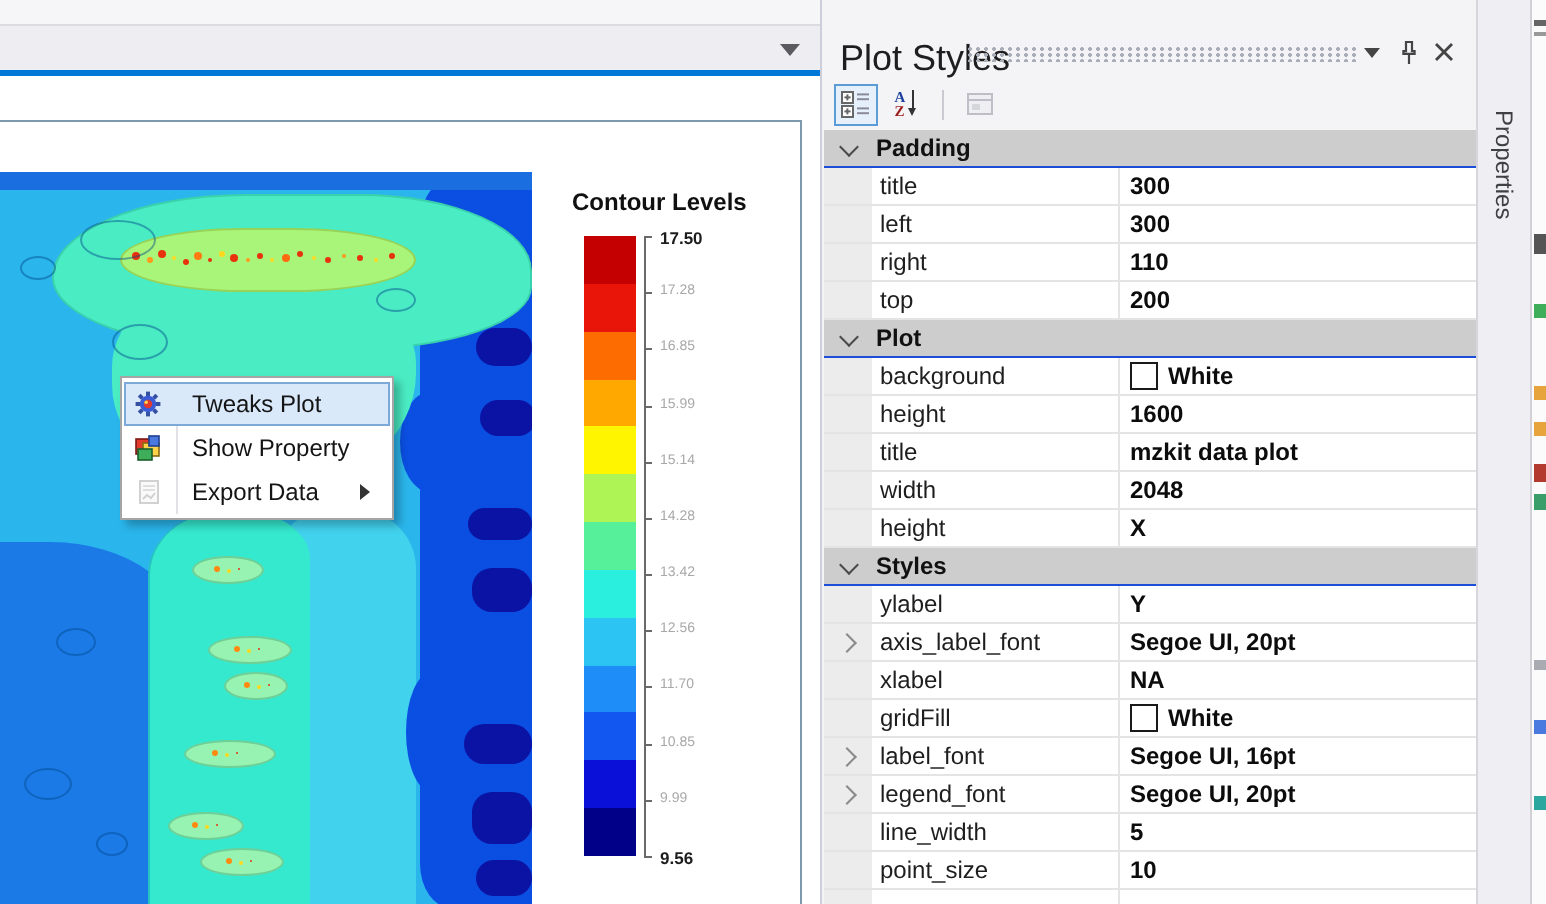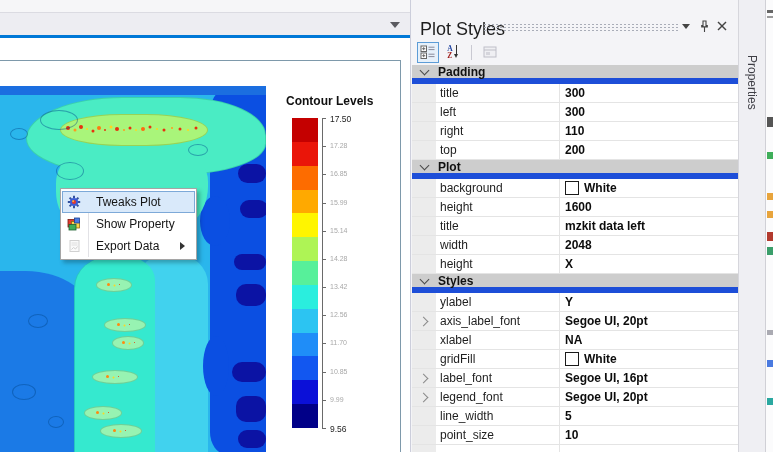--- a/index.html
+++ b/index.html
@@ -34,21 +34,21 @@
   .p-hs i{position:absolute;left:30%;top:30%;width:3px;height:3px;border-radius:50%;background:#FF8A10;box-shadow:6px 1px 0 -0.5px #FFD81E,11px 0 0 -1px #E8320E;}
   .p-ring{position:absolute;border:1px solid rgba(0,70,140,.45);border-radius:50%;}
   
   .cb-title{position:absolute;left:286px;top:94px;font-size:12px;font-weight:bold;color:#101010;}
   .cb-blocks{position:absolute;left:292px;top:118px;width:26px;height:310px;display:flex;flex-direction:column;}
   .cb-block{flex:1;}
   .cb-axis{position:absolute;left:322px;top:118px;width:1px;height:310px;background:#6a6a6a;}
   .cb-ticks{position:absolute;left:322px;top:118px;width:46px;height:311px;}
   .cb-dash{position:absolute;left:0;width:4px;height:1px;background:#6a6a6a;}
   .cb-label{position:absolute;left:8px;font-size:7px;color:#A8A8A8;white-space:nowrap;}
-  .cb-label.major{font-size:8.5px;color:#1d1d1d;font-weight:400;}
+  .cb-label.major{font-size:8.5px;color:#1d1d1d;font-weight:700;}
   
   .ctx-menu{position:absolute;left:60px;top:188px;width:137px;background:#fff;border:1px solid #A5A5A5;
             box-shadow:3px 3px 4px rgba(0,0,0,.25);padding:2px 0;box-sizing:border-box;}
   .ctx-menu::before{content:'';position:absolute;left:27px;top:2px;bottom:2px;width:1px;background:#E2E2E6;}
   .ctx-item{position:relative;display:flex;align-items:center;height:22px;}
   .ctx-hl{position:absolute;left:1px;right:1px;top:0;bottom:0;background:#D9E9FA;border:1px solid #7DA9D8;box-sizing:border-box;}
   .ctx-icon{position:relative;width:26px;display:flex;justify-content:center;align-items:center;}
   .ctx-icon.dis{opacity:.45;filter:grayscale(1);}
   .ctx-label{position:relative;padding-left:9px;font-size:12px;color:#141414;}
   .subarrow{position:absolute;right:7px;width:0;height:0;border:4px solid transparent;border-left:5px solid #333;}
@@ -66,21 +66,21 @@
   .tb-btn.sel{background:#E6F0FA;border:1px solid #5C9CD6;}
   .tb-sep{width:1px;height:15px;background:#C9C9D2;margin:0 4px;}
   .az{display:flex;flex-direction:column;font-weight:bold;font-size:7.5px;line-height:7px;font-family:"Liberation Serif",serif;}
   .az b.a{color:#1B3F9E;} .az b.z{color:#9E1B1B;}
   .az-arrow{position:relative;width:5px;height:14px;margin-left:1px;}
   .az-arrow::before{content:'';position:absolute;left:2px;top:0;width:1px;height:10px;background:#333;}
   .az-arrow::after{content:'';position:absolute;left:0;top:9px;border:2.5px solid transparent;border-top:4px solid #333;}
   
   .prop-grid{position:absolute;left:1px;right:0;top:65px;bottom:0;background:#fff;overflow:hidden;}
   .prow{display:flex;height:19px;box-sizing:border-box;align-items:stretch;border-bottom:1px solid #E4E4E4;background:#fff;}
-  .prow.cat{background:#CDCDCD;border-bottom:6px solid #1d4ed8;}
+  .prow.cat{background:#CDCDCD;border-bottom:1px solid #1d4ed8;}
   .gut{width:24px;background:#ECECEC;display:flex;align-items:center;justify-content:center;flex:none;}
   .prow.cat .gut{background:transparent;}
   .chev{width:6px;height:6px;border-right:1.6px solid #4a4a4a;border-bottom:1.6px solid #4a4a4a;}
   .chev.down{transform:rotate(45deg);margin-top:-2px;}
   .chev.right{transform:rotate(-45deg);margin-left:-2px;border-color:#8a8a8a;}
   .catname{font-size:12px;font-weight:bold;color:#111;display:flex;align-items:center;padding-left:2px;}
   .plabel{width:124px;padding-left:4px;font-size:12px;color:#1e1e1e;border-right:1px solid #E4E4E4;display:flex;align-items:center;box-sizing:border-box;flex:none;}
   .pvalue{flex:1;padding-left:5px;font-size:12px;font-weight:bold;color:#0c0c0c;display:flex;align-items:center;gap:5px;}
   .swatch{width:12px;height:12px;border:1.5px solid #1a1a1a;background:#fff;flex:none;}
   
@@ -345,21 +345,21 @@
           <div class="gut"></div>
           <div class="plabel">height</div>
           <div class="pvalue">
             <span class="vtext">1600</span>
           </div>
         </div>
         <div class="prow">
           <div class="gut"></div>
           <div class="plabel">title</div>
           <div class="pvalue">
-            <span class="vtext">mzkit data left</span>
+            <span class="vtext">mzkit data plot</span>
           </div>
         </div>
         <div class="prow">
           <div class="gut"></div>
           <div class="plabel">width</div>
           <div class="pvalue">
             <span class="vtext">2048</span>
           </div>
         </div>
         <div class="prow">

